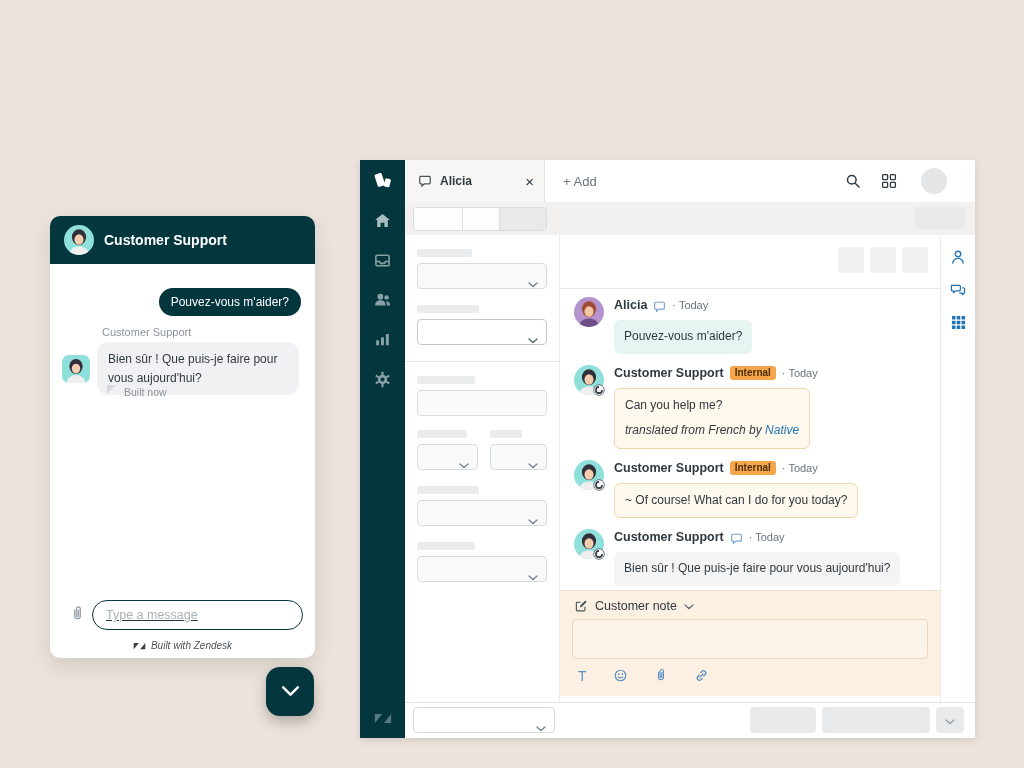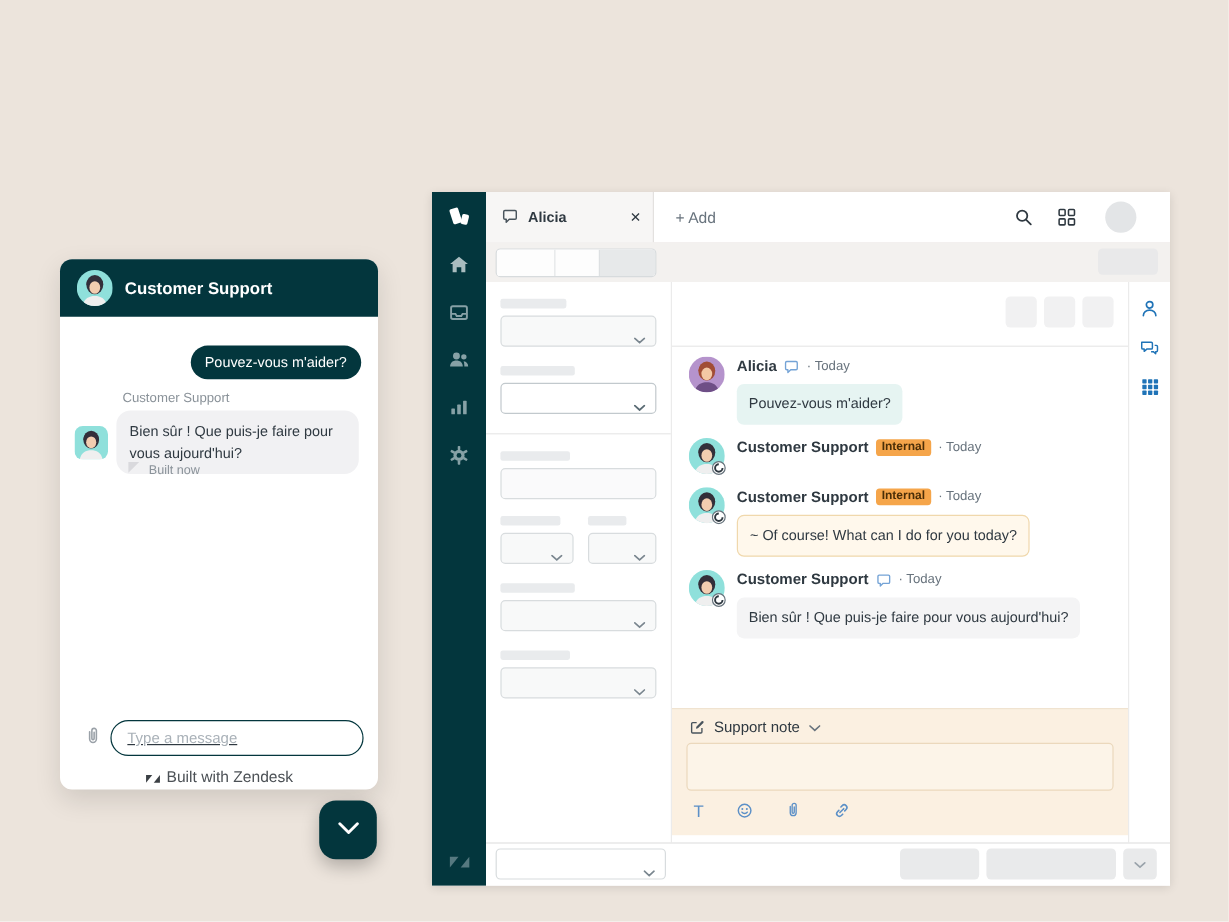--- a/index.html
+++ b/index.html
@@ -31,21 +31,21 @@
     padding:8px 11px;flex:1;}
   .msg-tail{position:absolute;top:169px;left:57px;width:0;height:0;
     border-top:9px solid #D9D9DD;border-right:9px solid transparent;}
   .widget-timestamp{position:absolute;top:170px;left:74px;font-size:10.5px;color:#8A9299;}
   .widget-input-row{position:absolute;top:384px;left:0;right:0;display:flex;align-items:center;}
   .clip-btn{margin-left:20px;color:#9AA1A8;cursor:pointer;height:20px;}
   .widget-input{margin-left:7px;width:183px;height:28px;border:1.5px solid var(--kale,#03363D);
     border-radius:16px;padding:0 13px;font-size:12.5px;color:#2F3941;outline:none;background:#fff;
     font-family:"Liberation Sans","DejaVu Sans",sans-serif;text-decoration:underline;}
   .widget-input::placeholder{color:#A9B1B8;}
-  .widget-footer{position:absolute;top:424px;left:0;right:0;text-align:center;font-size:13px;color:#4C5156;}
+  .widget-footer{position:absolute;top:424px;left:0;right:0;text-align:center;font-size:10px;color:#4C5156;font-style:italic;}
   .widget-footer .z-mark{display:inline-block;vertical-align:-1px;margin-right:5px;}
 
   .launcher{position:absolute;left:266px;top:667px;width:48px;height:49px;background:var(--kale,#03363D);
     border-radius:14px;box-shadow:0 6px 14px rgba(0,0,0,.25);display:flex;align-items:center;justify-content:center;cursor:pointer;}
 
   
   .workspace{position:absolute;left:360px;top:140px;width:615px;height:578px;background:#fff;
     box-shadow:0 2px 8px rgba(0,0,0,.12);margin-top:20px;}
   .ws-sidebar{position:absolute;left:0;top:0;width:45px;height:100%;background:var(--kale,#03363D);}
   .ws-logo{position:absolute;top:9px;left:0;width:45px;display:flex;justify-content:center;}
@@ -397,20 +397,24 @@
                   <path d="M6 2.9 a3.1 3.1 0 1 0 3.1 3.1" fill="none" stroke="#2F3941" stroke-width="1.6"></path>
                 </svg>
               </span>
           </div>
           <div class="msg-body">
             <div class="msg-head">
               <span class="msg-author">Customer Support</span>
               <span class="badge">Internal</span>
               <span class="msg-meta">·  Today</span>
             </div>
+            <div class="bubble cream">
+              <div>Can you help me?</div>
+              <div class="trans"><span>translated from French by </span><a>Native</a></div>
+            </div>
           </div>
         </div>
 
         <div class="msg">
           <div class="avatar round av30" style="overflow:visible">
             <svg style="border-radius:50%" viewBox="0 0 32 32">
                 <rect width="32" height="32" fill="#8FE0DB"></rect>
                 <ellipse cx="16" cy="13" rx="7.5" ry="8.5" fill="#332F3A"></ellipse>
                 <ellipse cx="16" cy="15.5" rx="4.8" ry="5.6" fill="#F2CDB0"></ellipse>
                 <path d="M8.5 13 a7.5 7 0 0 1 15 0 l-2.6 0 a5 4.6 0 0 0 -9.8 0 z" fill="#332F3A"></path>
@@ -465,21 +469,21 @@
       </div>
 
       <div class="composer">
         <div class="composer-head">
           <span class="cmp-icon">
             <svg viewBox="0 0 16 16" width="14" height="14">
                 <path d="M12.5 8.8 v3.7 a1 1 0 0 1 -1 1 H3.7 a1 1 0 0 1 -1-1 V4.7 a1 1 0 0 1 1-1 h3.8" fill="none" stroke="currentColor" stroke-width="1.3"></path>
                 <path d="M6.8 9.4 l1.9-.4 L13.8 3.9 a1 1 0 0 0 -1.5-1.5 L7.2 7.5 z" fill="currentColor"></path>
               </svg>
           </span>
-          <span>Support note</span>
+          <span>Customer note</span>
           <span class="chev">
             <svg viewBox="0 0 10 6" width="10" height="6">
                 <path d="M1 1 L5 4.6 L9 1" fill="none" stroke="currentColor" stroke-width="1.4" stroke-linecap="round"></path>
               </svg>
           </span>
         </div>
         <div class="composer-box"></div>
         <div class="composer-tools">
           <span class="tool t-letter">T</span>
           <span class="tool">

